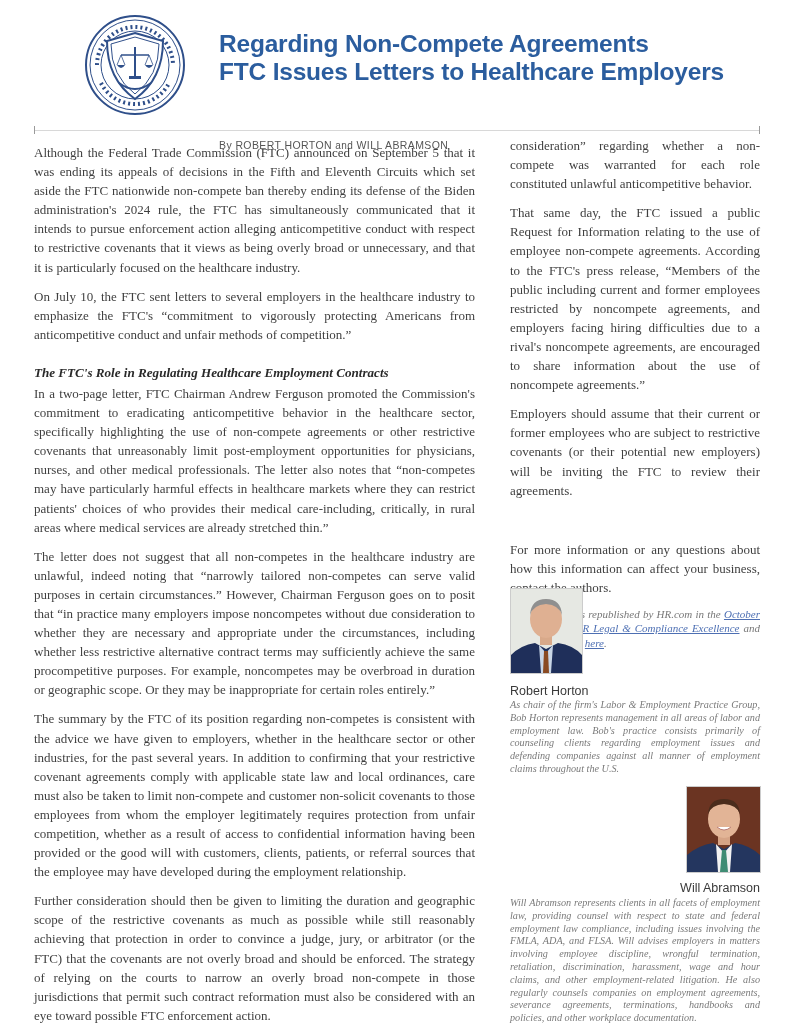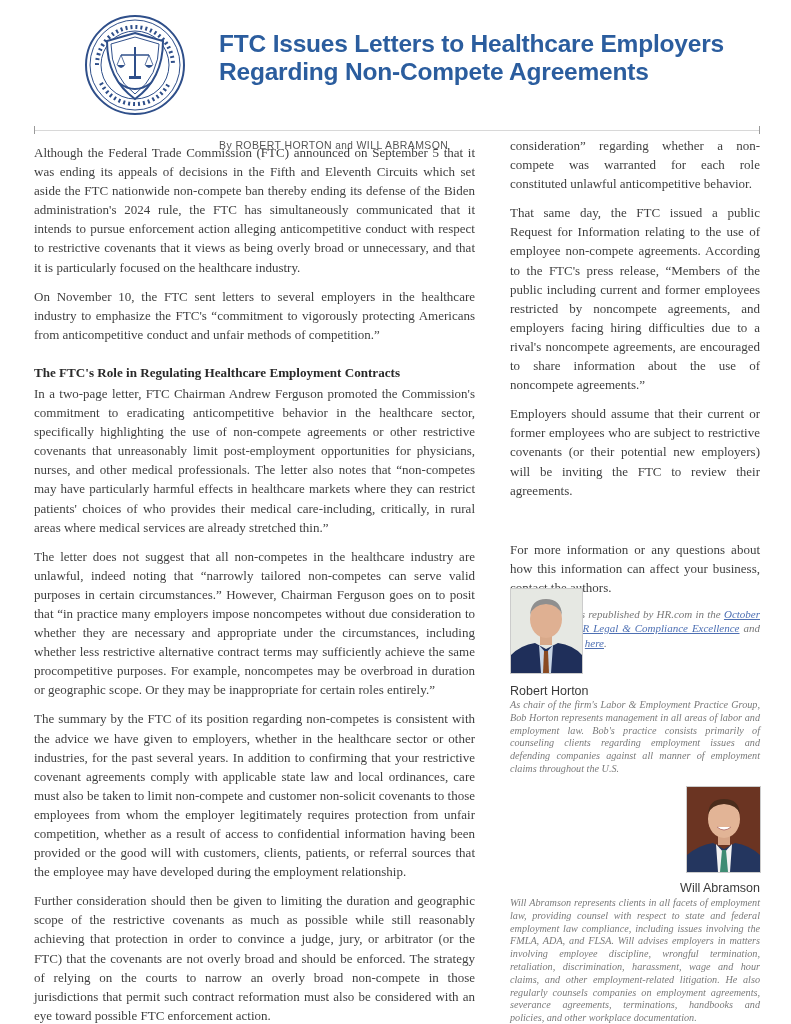--- a/index.html
+++ b/index.html
@@ -9,21 +9,21 @@
   .title { position:absolute; left:219px; top:30px; width:560px; font-family:"Liberation Sans", "DejaVu Sans", sans-serif; font-weight:bold; font-size:24.5px; line-height:28px; color:#2b5d9e; letter-spacing:-0.2px; }
   .byline { position:absolute; left:219px; top:103px; font-family:"Liberation Sans", "DejaVu Sans", sans-serif; font-size:10.5px; color:#555; letter-spacing:0.4px;margin-top:36px; }
   .byline .and { font-size:10px; }
   .rule { position:absolute; left:34px; top:130px; width:726px; height:1px; background:#d8d8d8; }
   .rule::before, .rule::after { content:""; position:absolute; top:-4px; width:1px; height:8px; background:#9a9a9a; }
   .rule::before { left:0; } .rule::after { right:0; }
 
   .col-left { position:absolute; left:34px; top:143px; width:441px; }
   .col-right { position:absolute; left:510px; top:136px; width:250px; }
   p { margin:0 0 10px 0; font-size:13px; line-height:19.1px; text-align:justify; hyphens:manual; }
-  h3 { margin:20px 0 3px 0; font-size:13.1px; line-height:17px; font-weight:bold; color:#2a2a2a; }
+  h3 { margin:20px 0 3px 0; font-size:13.1px; line-height:17px; font-weight:bold; color:#2a2a2a;font-style:italic; }
   .note { font-style:italic; font-size:11px; line-height:14.5px; color:#777; text-align:justify; margin-top:2px; }
   .note a { color:#4d6fb3; text-decoration:underline; }
   .contact { margin-top:40px; }
 
   .photo { position:absolute; border:1px solid #ccc; overflow:hidden; }
   .photo-horton { left:510px; top:588px; width:71px; height:84px; background:#e8eae6; }
   .photo-abramson { left:686px; top:786px; width:73px; height:85px; background:#5a2b1c; }
   .author-name { position:absolute; font-family:"Liberation Sans", "DejaVu Sans", sans-serif; font-size:12.5px; color:#3a3a3a; }
   .name-horton { left:510px; top:684px; }
   .name-abramson { right:31px; top:881px; }
@@ -48,35 +48,35 @@
     <line x1="38" y1="52" x2="34" y2="62" stroke="#2f4f8a" stroke-width="0.8"></line>
     <line x1="38" y1="52" x2="42" y2="62" stroke="#2f4f8a" stroke-width="0.8"></line>
     <line x1="66" y1="52" x2="62" y2="62" stroke="#2f4f8a" stroke-width="0.8"></line>
     <line x1="66" y1="52" x2="70" y2="62" stroke="#2f4f8a" stroke-width="0.8"></line>
     <rect x="46" y="73" width="12" height="3" fill="#2f4f8a"></rect>
     <path d="M36 80 Q52 92 68 80" fill="none" stroke="#2f4f8a" stroke-width="2"></path>
     <path d="M14 62 A38 38 0 0 1 90 62" fill="none" stroke="#2f4f8a" stroke-width="4" stroke-dasharray="2 3"></path>
     <path d="M18 80 A38 38 0 0 0 86 80" fill="none" stroke="#2f4f8a" stroke-width="4" stroke-dasharray="2 3"></path>
   </svg>
   <div class="title">
+    <div>Regarding Non-Compete Agreements</div>
     <div>FTC Issues Letters to Healthcare Employers</div>
-    <div>Regarding Non-Compete Agreements</div>
   </div>
   <div class="byline">
     <span>By</span>
     <span>ROBERT HORTON</span>
     <span class="and">and</span>
     <span>WILL ABRAMSON</span>
   </div>
   <div class="rule"></div>
 </div>
 
 <div class="col-left">
   <p>Although the Federal Trade Commission (FTC) announced on September 5 that it was ending its appeals of decisions in the Fifth and Eleventh Circuits which set aside the FTC nationwide non-compete ban thereby ending its defense of the Biden administra­tion's 2024 rule,  the FTC has simultaneously communicated that it intends to pursue enforcement action alleging anticompetitive conduct with respect to restrictive covenants that it views as being overly broad or unnecessary, and that it is particularly focused on the healthcare industry.</p>
-  <p>On November 10, the FTC sent letters to several employers in the healthcare industry to emphasize the FTC's “commitment to vigorously protecting Americans from anticom­petitive conduct and unfair methods of competition.”</p>
+  <p>On July 10, the FTC sent letters to several employers in the healthcare industry to emphasize the FTC's “commitment to vigorously protecting Americans from anticom­petitive conduct and unfair methods of competition.”</p>
   <h3>The FTC's Role in Regulating Healthcare Employment Contracts</h3>
   <p>In a two-page letter, FTC Chairman Andrew Ferguson promoted the Commission's commitment to eradicating anticompetitive behavior in the healthcare sector, specifically highlighting the use of non-compete agreements or other restrictive covenants that unrea­sonably limit post-employment opportunities for physicians, nurses, and other medical professionals. The letter also notes that “non-competes may have particularly harmful effects in healthcare markets where they can restrict patients' choices of who provides their medical care-including, critically, in rural areas where medical services are already stretched thin.”</p>
   <p>The letter does not suggest that all non-competes in the healthcare industry are unlawful, indeed noting that “narrowly tailored non-competes can serve valid purposes in certain circumstances.” However, Chairman Ferguson goes on to posit that “in practice many employers impose noncompetes without due consideration to whether they are necessary and appropriate under the circumstances, including whether less restrictive alternative contract terms may sufficiently achieve the same procompetitive purposes. For example, noncompetes may be overbroad in duration or geographic scope. Or they may be inappro­priate for certain roles entirely.”</p>
   <p>The summary by the FTC of its position regarding non-competes is consistent with the advice we have given to employers, whether in the healthcare sector or other industries, for the past several years. In addition to confirming that your restrictive covenant agreements comply with applicable state law and local ordinances, care must also be taken to limit non-compete and customer non-solicit covenants to those employees from whom the employer legitimately requires protection from unfair competition, whether as a result of access to confidential information having been provided or the good will with customers, clients, patients, or referral sources that the employee may have developed during the employment relationship.</p>
   <p>Further consideration should then be given to limiting the duration and geographic scope of the restrictive covenants as much as possible while still reasonably achieving that protection in order to convince a judge, jury, or arbitrator (or the FTC) that the covenants are not overly broad and should be enforced.  The strategy of relying on the courts to narrow an overly broad non-compete in those jurisdictions that permit such contract reformation must also be considered with an eye toward possible FTC enforcement action.</p>
 
 </div>
 
 <div class="col-right">
   <p>consideration” regarding whether a non-compete was warranted for each role constituted unlawful anticompetitive behavior.</p>

